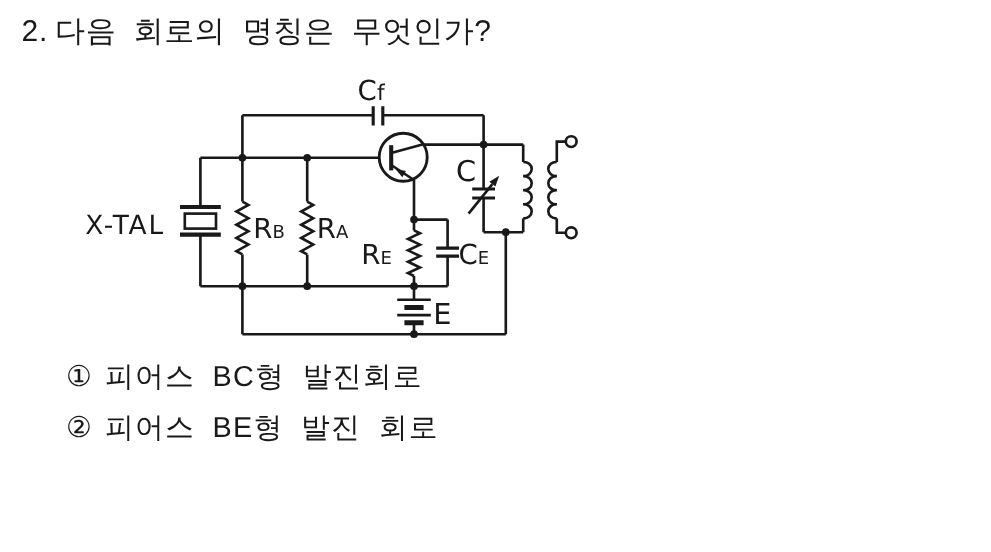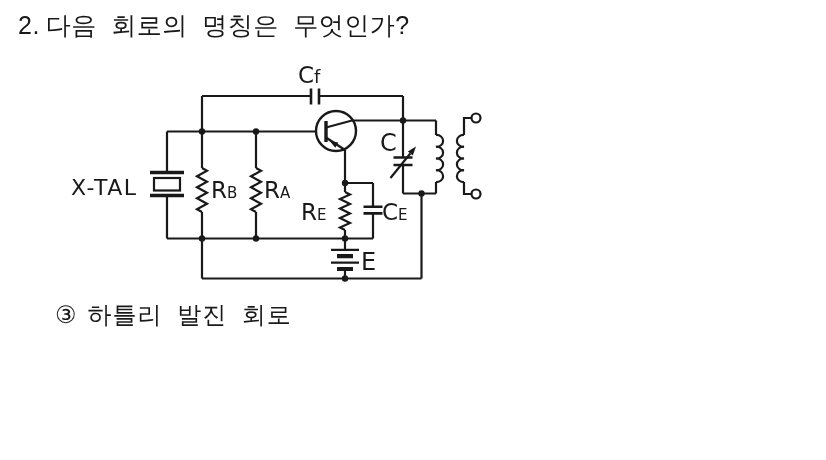--- a/index.html
+++ b/index.html
@@ -124,17 +124,20 @@
       <text class="lbl" x="264" y="198"><tspan>R</tspan><tspan class="lbl-sub">A</tspan></text>
       <text class="lbl" x="301" y="220"><tspan>R</tspan><tspan class="lbl-sub">E</tspan></text>
       <text class="lbl" x="382" y="220"><tspan>C</tspan><tspan class="lbl-sub">E</tspan></text>
       <text class="lbl-lg" x="380" y="151">C</text>
       <text class="lbl-lg" x="361" y="270">E</text>
     </g>
   </svg>
 
   <div class="options">
     <div class="option-row">
-      <span class="option-marker">③</span><span>하틀리 발진 회로</span>
+      <span class="option-marker">①</span><span>피어스 BC형 발진회로</span>
+    </div>
+    <div class="option-row">
+      <span class="option-marker">②</span><span>피어스 BE형 발진 회로</span>
     </div>
   </div>
 
 </div>
 
 </body></html>

